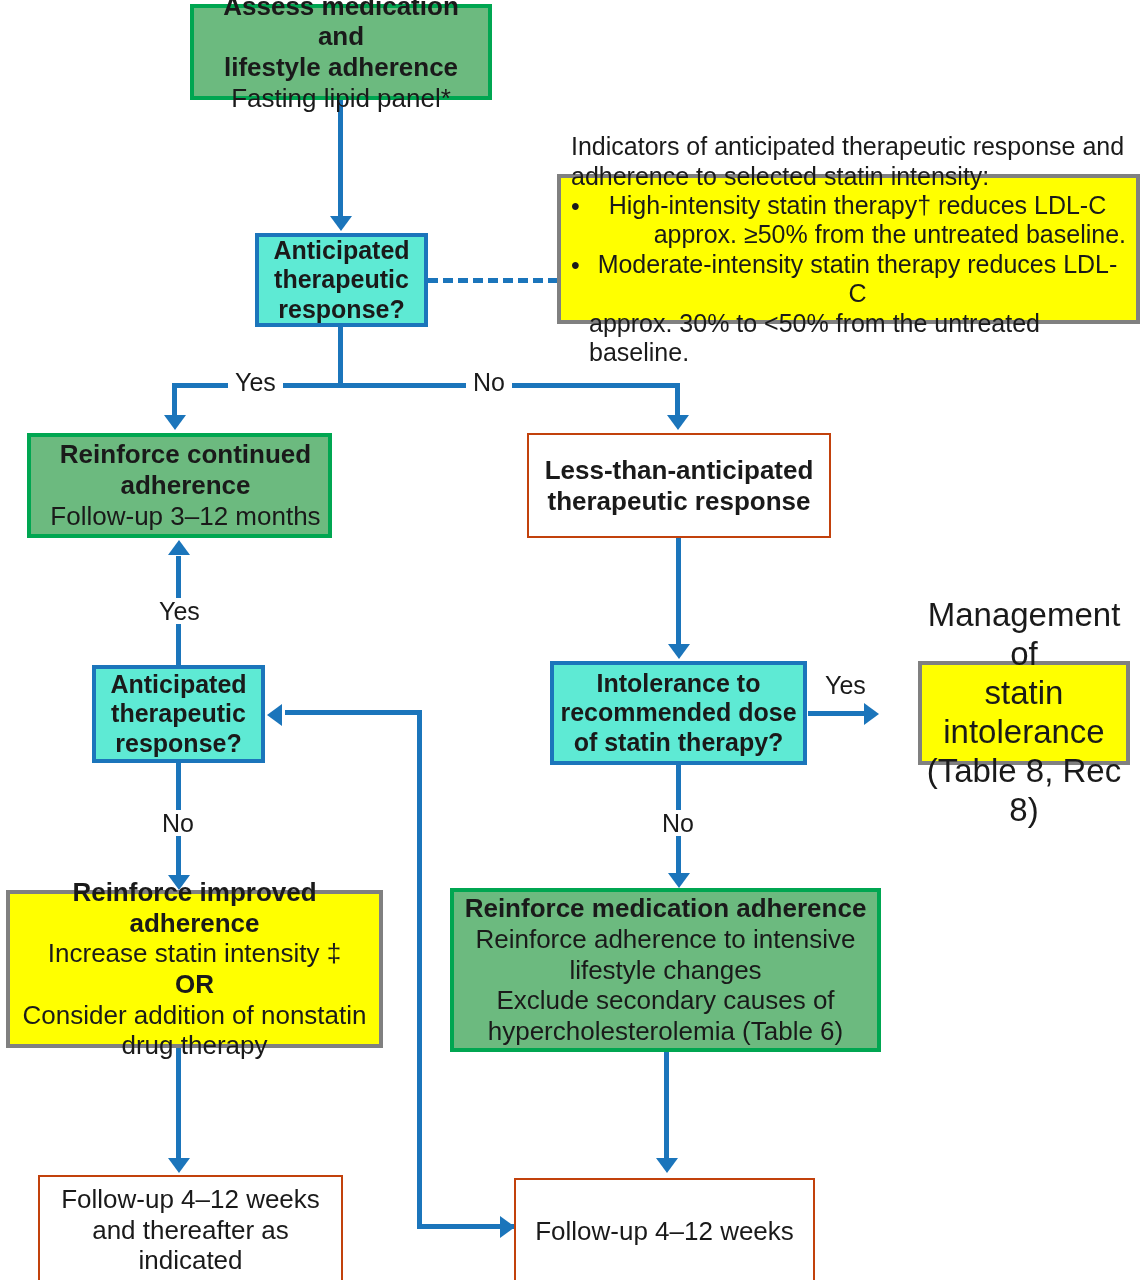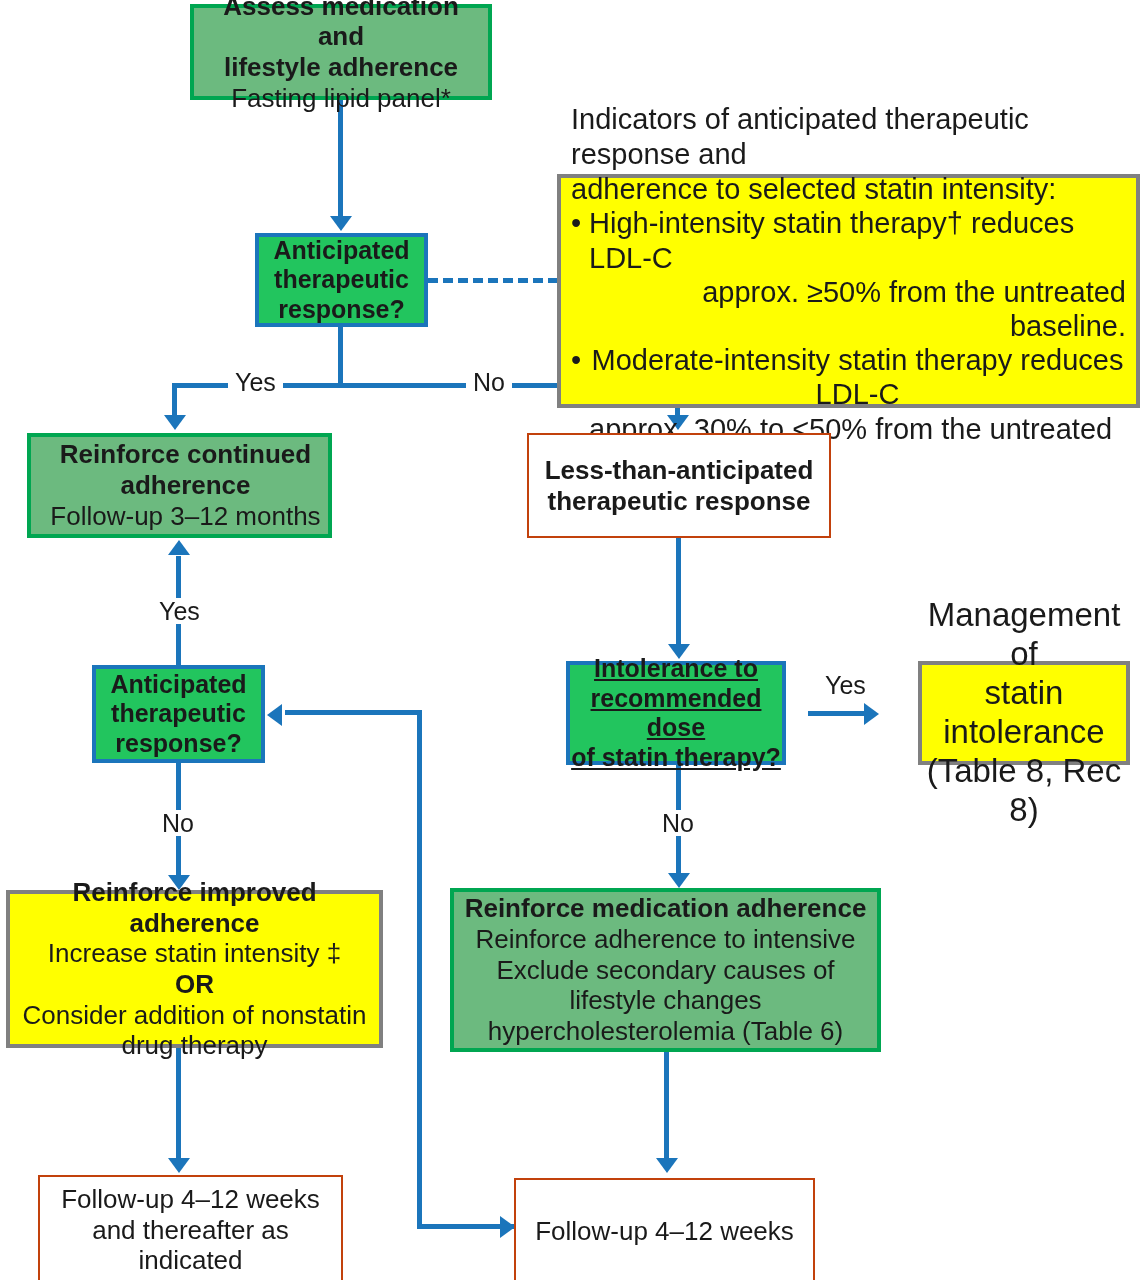--- a/index.html
+++ b/index.html
@@ -8,21 +8,21 @@
   #canvas{position:relative;width:1143px;height:1280px;background:#fff;overflow:hidden;}
 
   .node{position:absolute;box-sizing:border-box;display:flex;flex-direction:column;
         align-items:center;justify-content:center;text-align:center;color:#1a1a1a;}
   .node .ln{display:block;width:100%;line-height:1.18;}
   .b{font-weight:bold;}
 
   
   .green{background:#6cba7f;border:4px solid #00a651;}
   .yellow{background:#ffff00;border:4px solid #808080;}
-  .grayd{background:#22c55e;border:4px solid #1b75bb;}
+  .grayd{background:#5eead4;border:4px solid #1b75bb;}
   .white{background:#ffffff;border:2px solid #c2410c;}
 
   
   .ln-v,.ln-h{position:absolute;background:#1b75bb;}
   .ln-v{width:5px;}
   .ln-h{height:5px;}
   .dash{position:absolute;height:0;border-top:5px dashed #1b75bb;}
   .arw{position:absolute;width:0;height:0;}
   .arw-d{border-left:11px solid transparent;border-right:11px solid transparent;border-top:15px solid #1b75bb;}
   .arw-u{border-left:11px solid transparent;border-right:11px solid transparent;border-bottom:15px solid #1b75bb;}
@@ -97,28 +97,28 @@
     <span class="ln b">lifestyle adherence</span>
     <span class="ln">Fasting lipid panel*</span>
   </div>
 
   <div class="node grayd" style="left:255px;top:233px;width:173px;height:94px;font-size:25px;">
     <span class="ln b">Anticipated</span>
     <span class="ln b">therapeutic</span>
     <span class="ln b">response?</span>
   </div>
 
-  <div class="node yellow" style="left:557px;top:174px;width:583px;height:234px;font-size:29px;padding:6px 10px;align-items:flex-start;justify-content:center;">
+  <div class="node yellow" style="left:557px;top:174px;width:583px;height:150px;font-size:25px;padding:6px 10px;align-items:flex-start;justify-content:center;">
     <div class="bullets">
       <div class="hd">Indicators of anticipated therapeutic response and</div>
       <div class="hd">adherence to selected statin intensity:</div>
       <div class="bi">
         <span class="dot">•</span>
         <span class="tx">
-          <span class="ln" style="text-align:left">High-intensity statin therapy† reduces LDL-C</span>
+          <span class="ln" style="text-align:center">High-intensity statin therapy† reduces LDL-C</span>
           <span class="ln" style="text-align:right">approx. ≥50% from the untreated baseline.</span>
         </span>
       </div>
       <div class="bi">
         <span class="dot">•</span>
         <span class="tx">
           <span class="ln" style="text-align:center">Moderate-intensity statin therapy reduces LDL-C</span>
           <span class="ln" style="text-align:left">approx. 30% to &lt;50% from the untreated baseline.</span>
         </span>
       </div>
@@ -135,21 +135,21 @@
     <span class="ln b">Less-than-anticipated</span>
     <span class="ln b">therapeutic response</span>
   </div>
 
   <div class="node grayd" style="left:92px;top:665px;width:173px;height:98px;font-size:25px;">
     <span class="ln b">Anticipated</span>
     <span class="ln b">therapeutic</span>
     <span class="ln b">response?</span>
   </div>
 
-  <div class="node grayd" style="left:566px;top:661px;width:220px;height:104px;font-size:25px;text-decoration:underline;">
+  <div class="node grayd" style="left:550px;top:661px;width:257px;height:104px;font-size:25px;">
     <span class="ln b">Intolerance to</span>
     <span class="ln b">recommended dose</span>
     <span class="ln b">of statin therapy?</span>
   </div>
 
   <div class="node yellow" style="left:878px;top:661px;width:212px;height:104px;font-size:33px;margin-left:40px;">
     <span class="ln">Management of</span>
     <span class="ln">statin intolerance</span>
     <span class="ln">(Table 8, Rec 8)</span>
   </div>
@@ -158,22 +158,22 @@
     <span class="ln b">Reinforce improved adherence</span>
     <span class="ln">Increase statin intensity ‡</span>
     <span class="ln b">OR</span>
     <span class="ln">Consider addition of nonstatin</span>
     <span class="ln">drug therapy</span>
   </div>
 
   <div class="node green" style="left:450px;top:888px;width:431px;height:164px;font-size:26px;">
     <span class="ln b">Reinforce medication adherence</span>
     <span class="ln">Reinforce adherence to intensive</span>
+    <span class="ln">lifestyle changes</span>
     <span class="ln">Exclude secondary causes of</span>
-    <span class="ln">lifestyle changes</span>
     <span class="ln">hypercholesterolemia (Table 6)</span>
   </div>
 
   <div class="node white" style="left:38px;top:1175px;width:305px;height:110px;font-size:26px;">
     <span class="ln">Follow-up 4–12 weeks</span>
     <span class="ln">and thereafter as</span>
     <span class="ln">indicated</span>
   </div>
 
   <div class="node white" style="left:514px;top:1178px;width:301px;height:107px;font-size:26px;">

